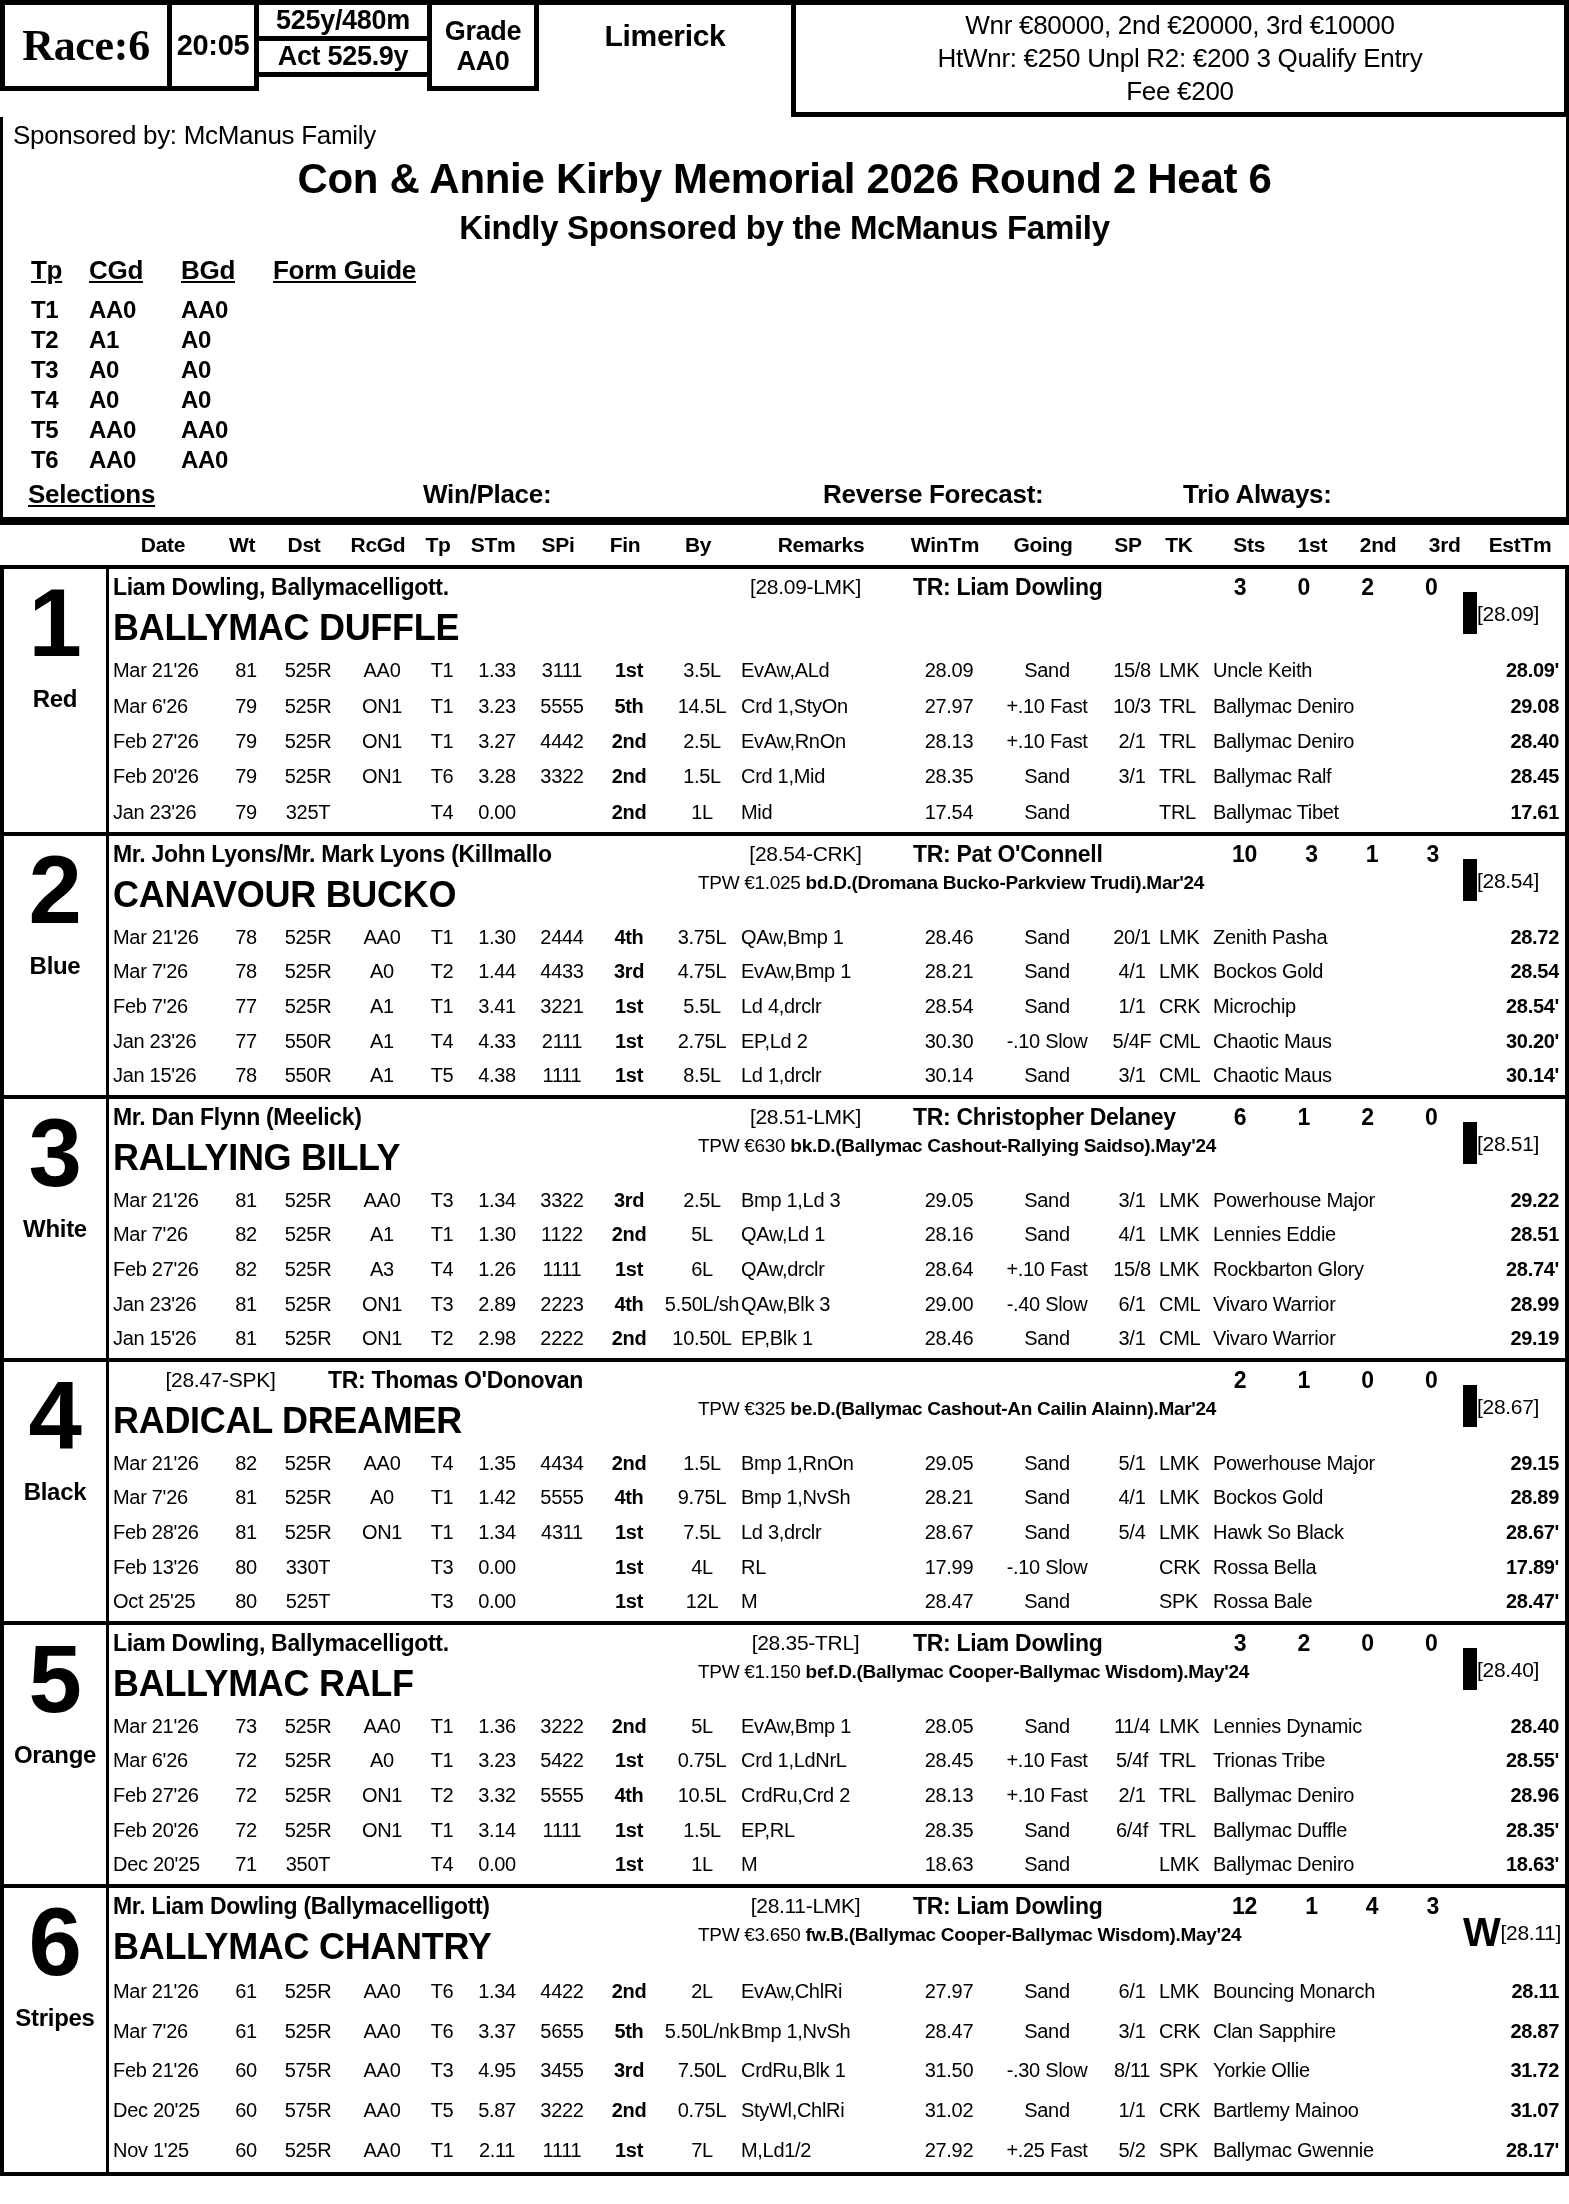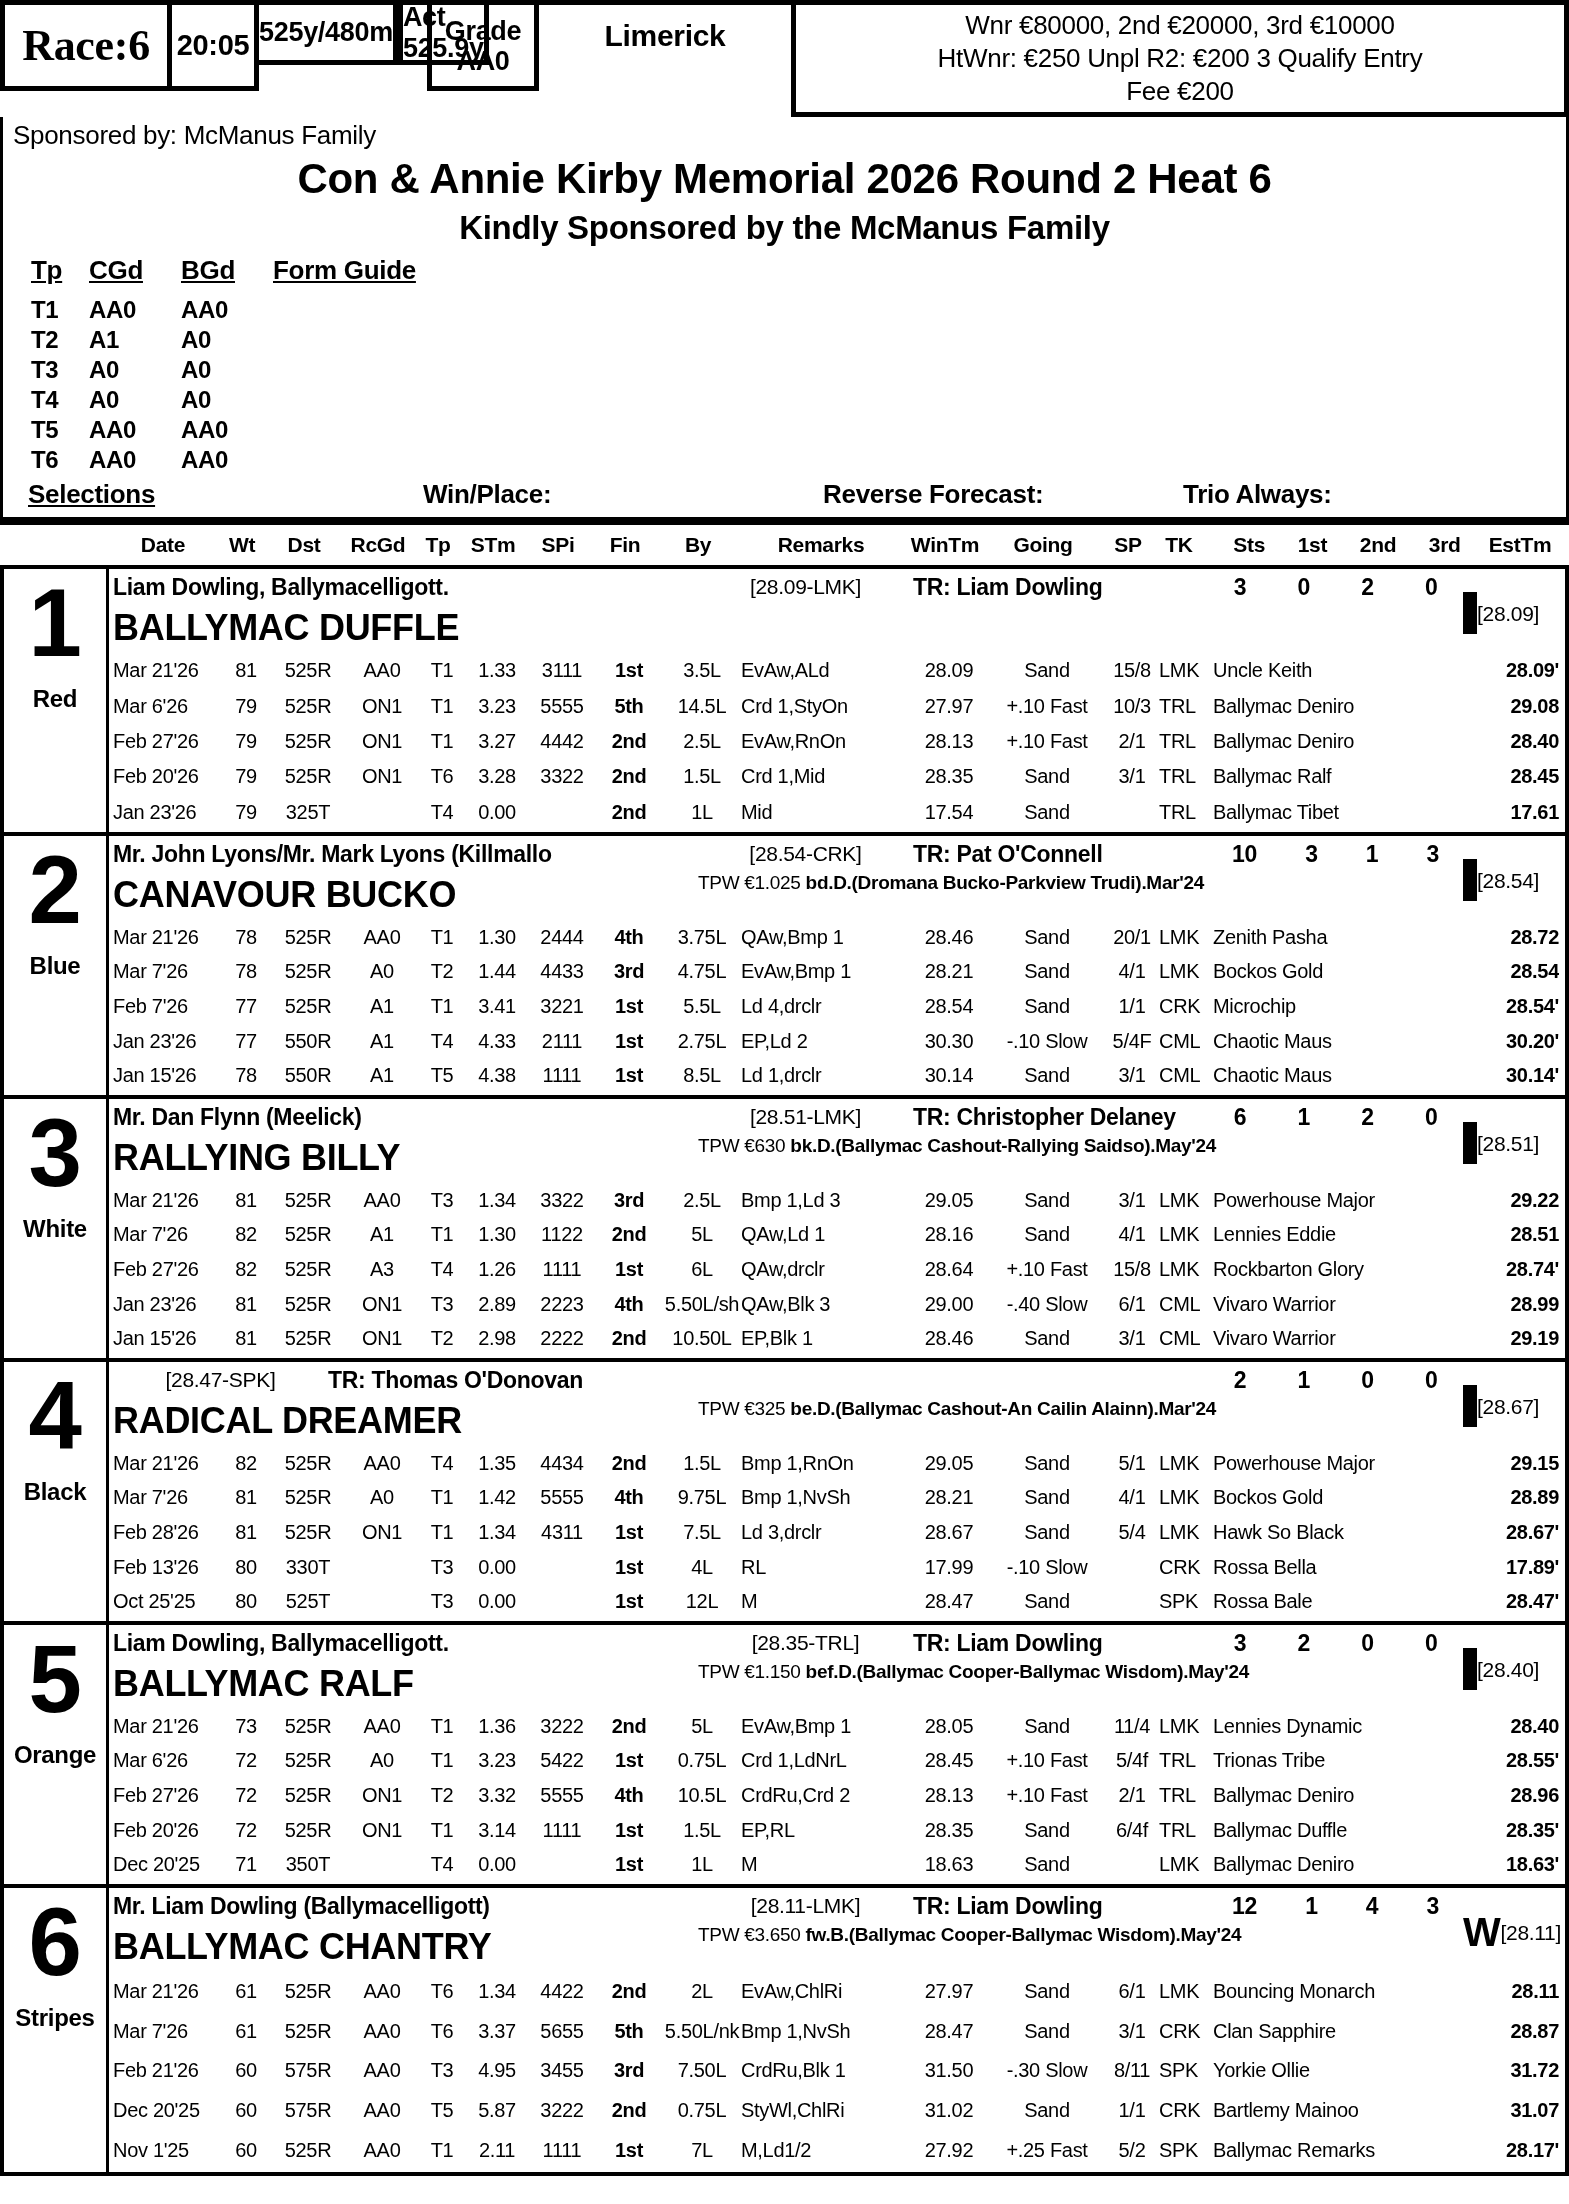--- a/index.html
+++ b/index.html
@@ -12,21 +12,21 @@
   }
   .page { width: 1569px; height: 2204px; }
 
   
   .top-strip { display: flex; align-items: stretch; border-top: 5px solid #000; }
   .box { border: 5px solid #000; border-top: none; }
   .race-box { width: 172px; height: 86px; display:flex; align-items:center; justify-content:center;
               font-family: "Liberation Serif", serif; font-weight: bold; font-size: 44px; }
   .time-box { width: 92px; height: 86px; margin-left:-5px; display:flex; align-items:center; justify-content:center;
               font-weight:bold; font-size:29px; }
-  .dist-box { width: 178px; height: 60px; margin-left:-5px; display:flex; flex-direction:row; border:none; }
+  .dist-box { width: 178px; height: 60px; margin-left:-5px; display:flex; flex-direction:column; border:none; }
   .dist-cell { flex:1; border: 5px solid #000; border-top:none; display:flex; align-items:center; justify-content:center;
                font-weight:bold; font-size:27px; }
   .dist-cell + .dist-cell { margin-top: 0; }
   .grade-box { width: 112px; height: 86px; margin-left:-5px; display:flex; flex-direction:column; align-items:center; justify-content:center;
                font-weight:bold; font-size:27px; line-height:30px; }
   .track-cell { flex: 1; display:flex; align-items:flex-start; justify-content:center; padding-top:14px;
                 font-weight:bold; font-size:30px; }
   .prize-box { width: 778px; height: 112px; border:5px solid #000; border-top:none;
                display:flex; flex-direction:column; align-items:center; justify-content:center;
                font-size:26px; line-height:33px; text-align:center; }
@@ -928,20 +928,20 @@
               <span class="c c-tp">T1</span>
               <span class="c c-stm">2.11</span>
               <span class="c c-spi">1111</span>
               <span class="c c-fin">1st</span>
               <span class="c c-by">7L</span>
               <span class="c c-remarks">M,Ld1/2</span>
               <span class="c c-wintm">27.92</span>
               <span class="c c-going">+.25 Fast</span>
               <span class="c c-sp">5/2</span>
               <span class="c c-tk">SPK</span>
-              <span class="c c-winner">Ballymac Remarks</span>
+              <span class="c c-winner">Ballymac Gwennie</span>
               <span class="c c-est">28.17'</span>
             </div>
           </div>
     </div>
   </section>
 </div>
 </div>
 
 </body></html>

